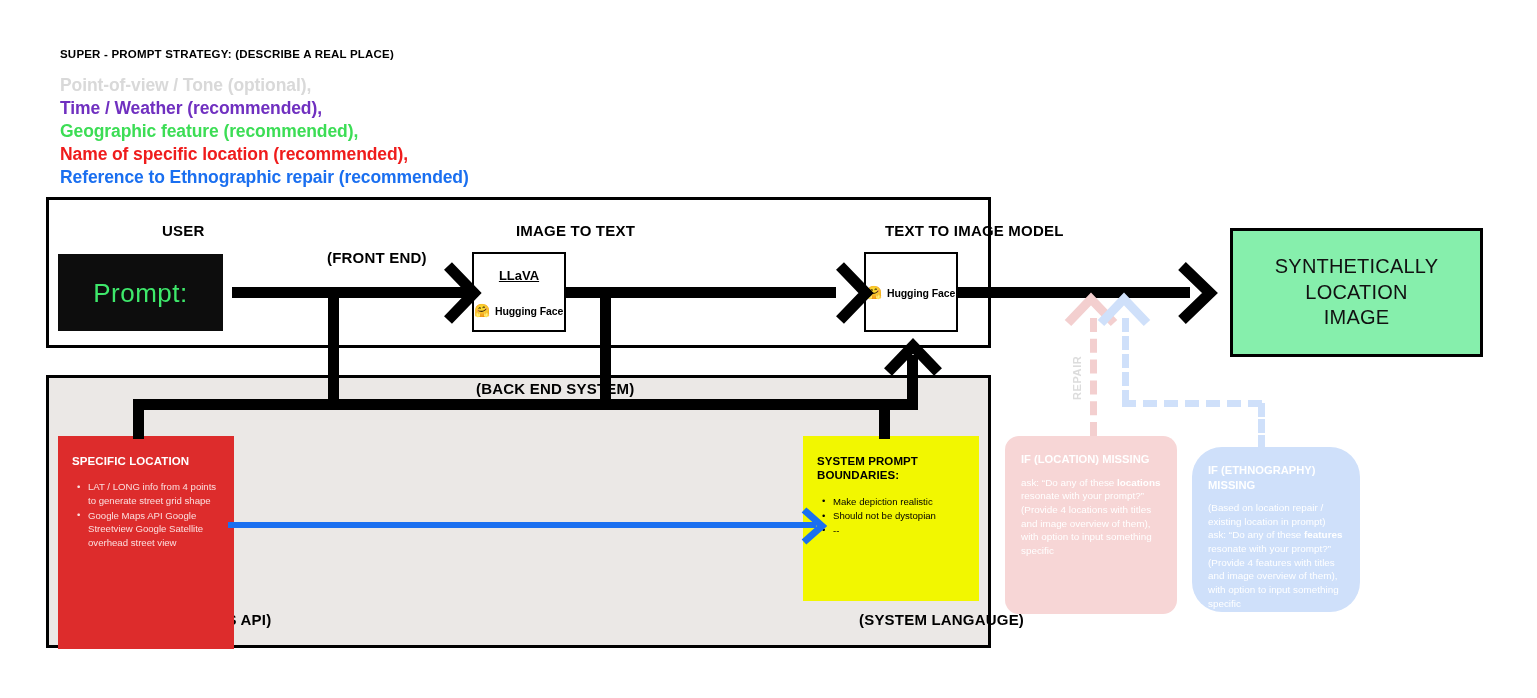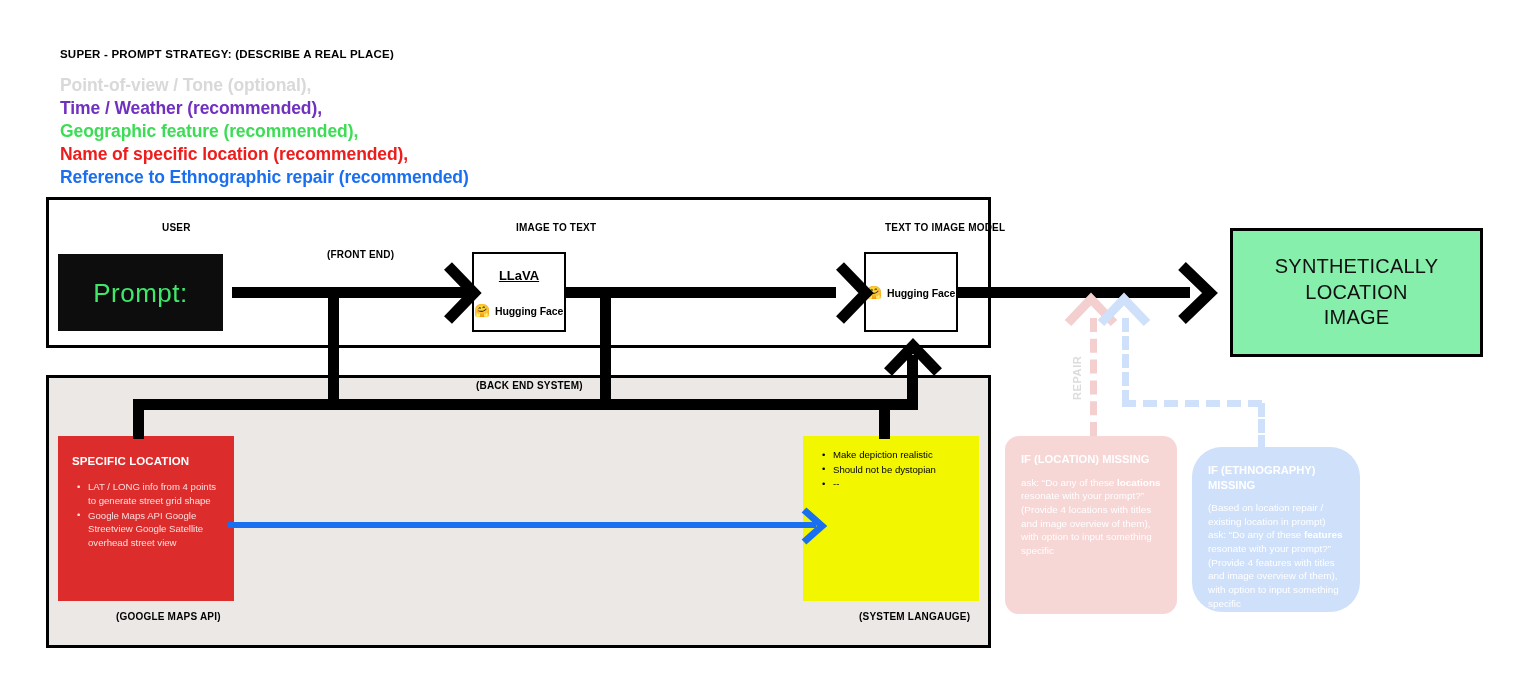--- a/index.html
+++ b/index.html
@@ -56,21 +56,21 @@
     position: absolute;
     left: 46px; top: 375px;
     width: 945px; height: 273px;
     border: 3px solid #000000;
     box-sizing: border-box;
     background: #ebe8e6;
   }
 
   .caption {
     position: absolute;
-    font-size: 10px;
+    font-size: 15px;
     font-weight: bold;
     color: #000000;
     white-space: nowrap;
     letter-spacing: 0.2px;
     padding-left: 42px;
   }
 
   
   .prompt-box {
     position: absolute;
@@ -147,21 +147,21 @@
     letter-spacing: 0.2px;
   }
 
   
   .card {
     position: absolute;
     box-sizing: border-box;
   }
   #red-card {
     left: 58px; top: 436px;
-    width: 176px; height: 165px;
+    width: 176px; height: 213px;
     background: #dd2c2c;
   }
   #yellow-card {
     left: 803px; top: 436px;
     width: 176px; height: 165px;
     background: #f2f700;
   }
   .card-title {
     font-size: 11.5px;
     font-weight: bold;
@@ -313,20 +313,21 @@
 
   <div class="card" id="red-card">
     <div class="card-title">SPECIFIC LOCATION</div>
     <ul class="card-list">
       <li>LAT / LONG info from 4 points to generate street grid shape</li>
       <li>Google Maps API Google Streetview Google Satellite overhead street view</li>
     </ul>
   </div>
 
   <div class="card" id="yellow-card">
+    <div class="card-title">SYSTEM PROMPT BOUNDARIES:</div>
     <ul class="card-list">
       <li>Make depiction realistic</li>
       <li>Should not be dystopian</li>
       <li>--</li>
     </ul>
   </div>
 
   <div class="bar" style="left:232px; top:287px; width:238px; height:11px;"></div>
   <svg class="arrowhead" style="left:444px; top:262px;" width="40" height="62" viewBox="0 0 40 62">
     <path d="M4 4 L30 31 L4 58" fill="none" stroke="#000" stroke-width="11" stroke-linecap="butt"></path>

